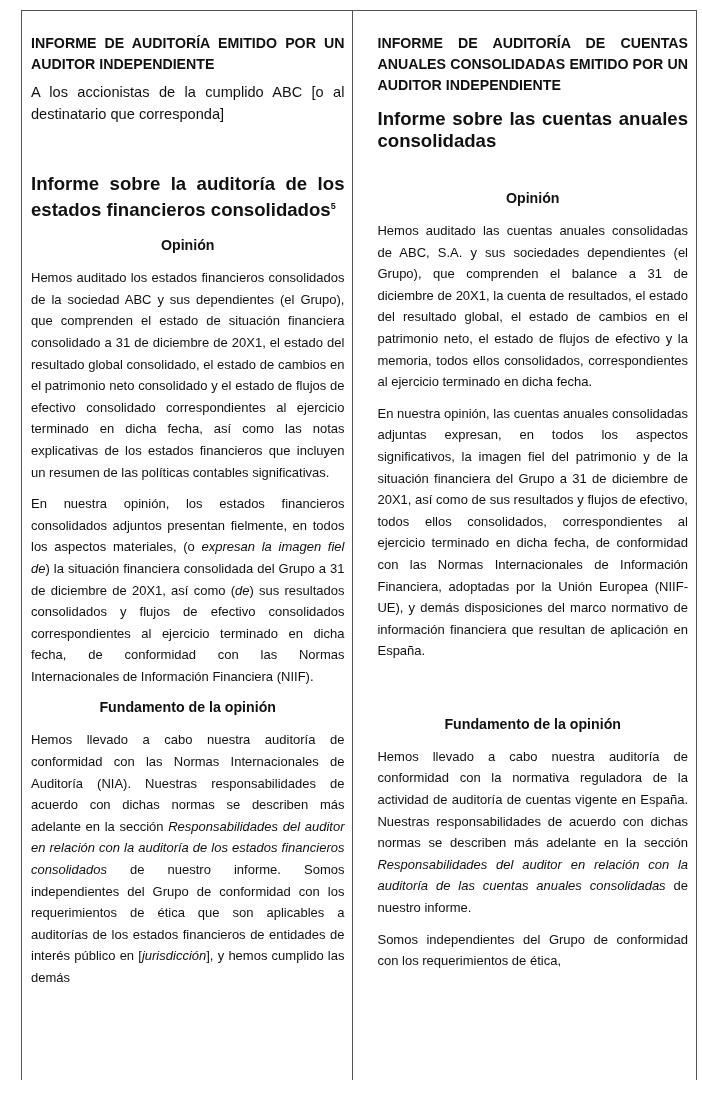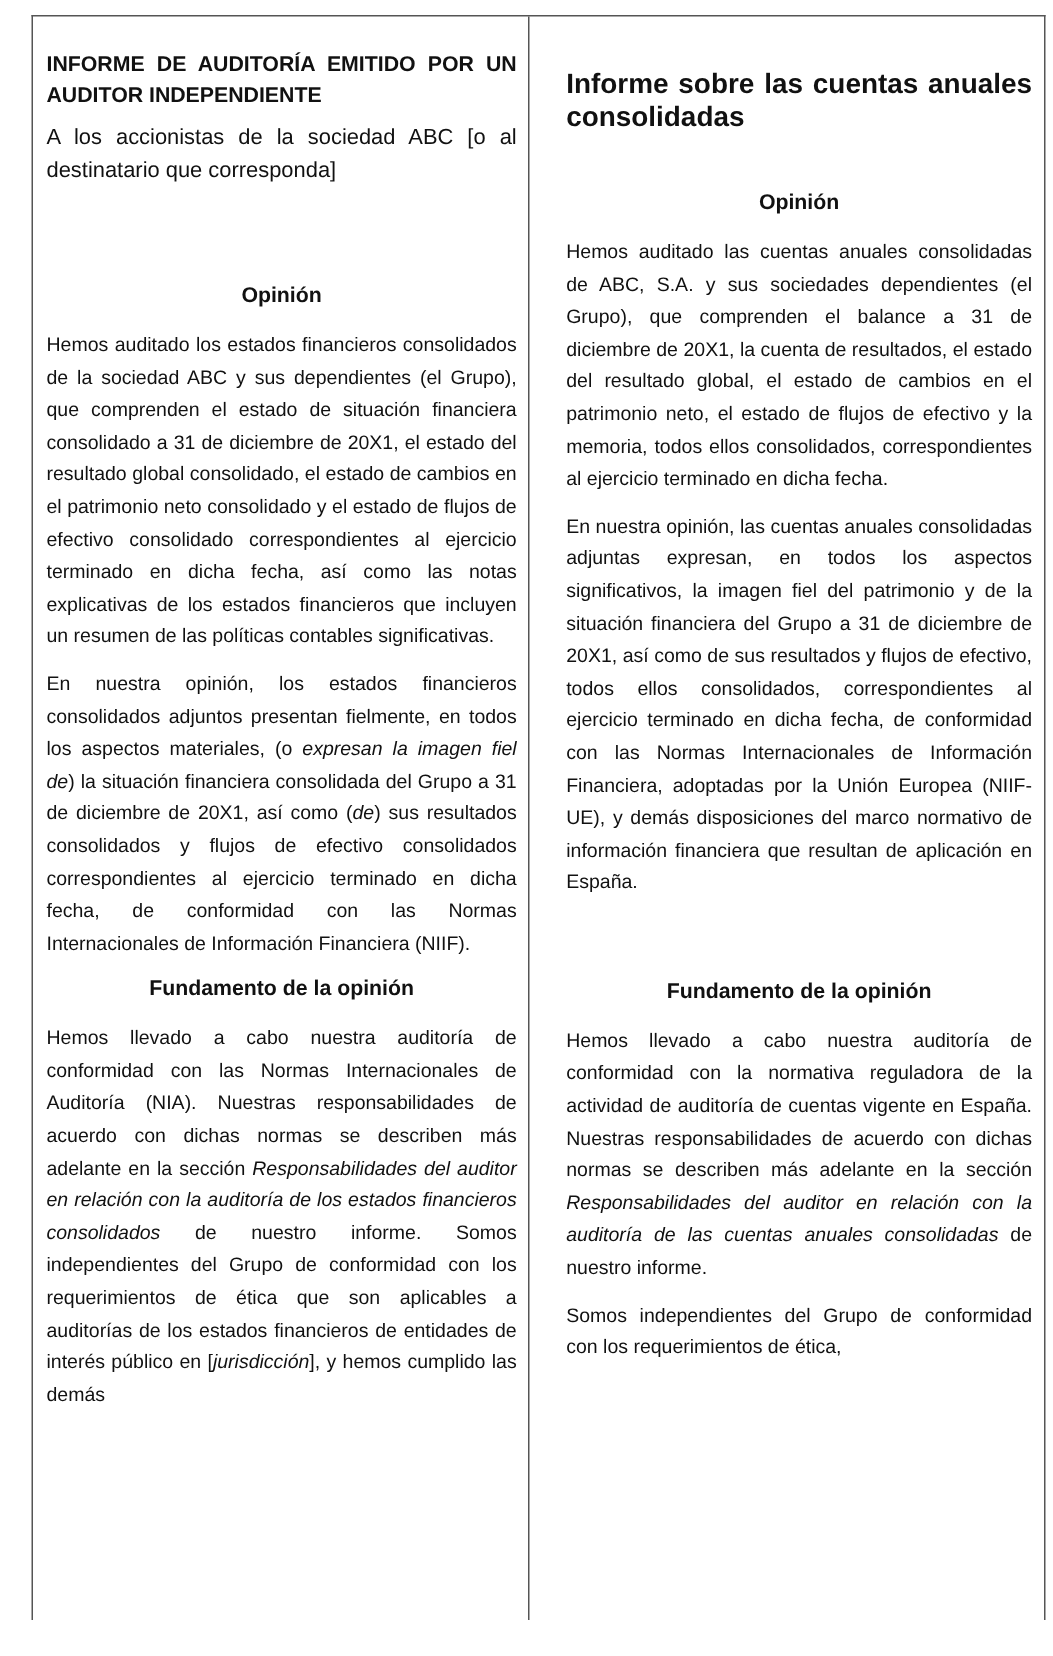--- a/index.html
+++ b/index.html
@@ -19,35 +19,37 @@
   .p { font-size: 13px; line-height: 21.6px; text-align: justify; margin: 0; }
   .p i { font-style: italic; }
   sup.fn { font-size: 9px; }
 </style>
 </head>
 <body>
 
 <div class="table">
   <div class="col left">
     <p class="hdr">INFORME DE AUDITORÍA EMITIDO POR UN AUDITOR INDEPENDIENTE</p>
-    <p class="addr">A los accionistas de la sociedad ABC [o al destinatario que corresponda]</p>
+    <p class="addr">A los accionistas de la cumplido ABC [o al destinatario que corresponda]</p>
     <div style="height:48px"></div>
+    <p class="h2"><span>Informe sobre la auditoría de los estados financieros consolidados</span><sup>5</sup></p>
     <div style="height:14px"></div>
     <p class="h3">Opinión</p>
     <div style="height:12px"></div>
     <p class="p">Hemos auditado los estados financieros consolidados de la sociedad ABC y sus dependientes (el Grupo), que comprenden el estado de situación financiera consolidado a 31 de diciembre de 20X1, el estado del resultado global consolidado, el estado de cambios en el patrimonio neto consolidado y el estado de flujos de efectivo consolidado correspondientes al ejercicio terminado en dicha fecha, así como las notas explicativas de los estados financieros que incluyen un resumen de las políticas contables significativas.</p>
     <div style="height:10px"></div>
     <p class="p"><span>En nuestra opinión, los estados financieros consolidados adjuntos presentan fielmente, en todos los aspectos materiales, (o </span><i>expresan la imagen fiel de</i><span>) la situación financiera consolidada del Grupo a 31 de diciembre de 20X1, así como (</span><i>de</i><span>) sus resultados consolidados y flujos de efectivo consolidados correspondientes al ejercicio terminado en dicha fecha, de conformidad con las Normas Internacionales de Información Financiera (NIIF).</span></p>
     <div style="height:10px"></div>
     <p class="h3">Fundamento de la opinión</p>
     <div style="height:12px"></div>
     <p class="p"><span>Hemos llevado a cabo nuestra auditoría de conformidad con las Normas Internacionales de Auditoría (NIA). Nuestras responsabilidades de acuerdo con dichas normas se describen más adelante en la sección </span><i>Responsabilidades del auditor en relación con la auditoría de los estados financieros consolidados</i><span> de nuestro informe. Somos independientes del Grupo de conformidad con los requerimientos de ética que son aplicables a auditorías de los estados financieros de entidades de interés público en [</span><i>jurisdicción</i><span>], y hemos cumplido las demás</span></p>
   </div>
 
   <div class="col right">
+    <p class="hdr" style="margin-bottom:0">INFORME DE AUDITORÍA DE CUENTAS ANUALES CONSOLIDADAS EMITIDO POR UN AUDITOR INDEPENDIENTE</p>
     <div style="height:12px"></div>
     <p class="h2">Informe sobre las cuentas anuales consolidadas</p>
     <div style="height:36px"></div>
     <p class="h3">Opinión</p>
     <div style="height:12px"></div>
     <p class="p">Hemos auditado las cuentas anuales consolidadas de ABC, S.A. y sus sociedades dependientes (el Grupo), que comprenden el balance a 31 de diciembre de 20X1, la cuenta de resultados, el estado del resultado global, el estado de cambios en el patrimonio neto, el estado de flujos de efectivo y la memoria, todos ellos consolidados, correspondientes al ejercicio terminado en dicha fecha.</p>
     <div style="height:10px"></div>
     <p class="p">En nuestra opinión, las cuentas anuales consolidadas adjuntas expresan, en todos los aspectos significativos, la imagen fiel del patrimonio y de la situación financiera del Grupo a 31 de diciembre de 20X1, así como de sus resultados y flujos de efectivo, todos ellos consolidados, correspondientes al ejercicio terminado en dicha fecha, de conformidad con las Normas Internacionales de Información Financiera, adoptadas por la Unión Europea (NIIF-UE), y demás disposiciones del marco normativo de información financiera que resultan de aplicación en España.</p>
     <div style="height:52px"></div>
     <p class="h3">Fundamento de la opinión</p>

